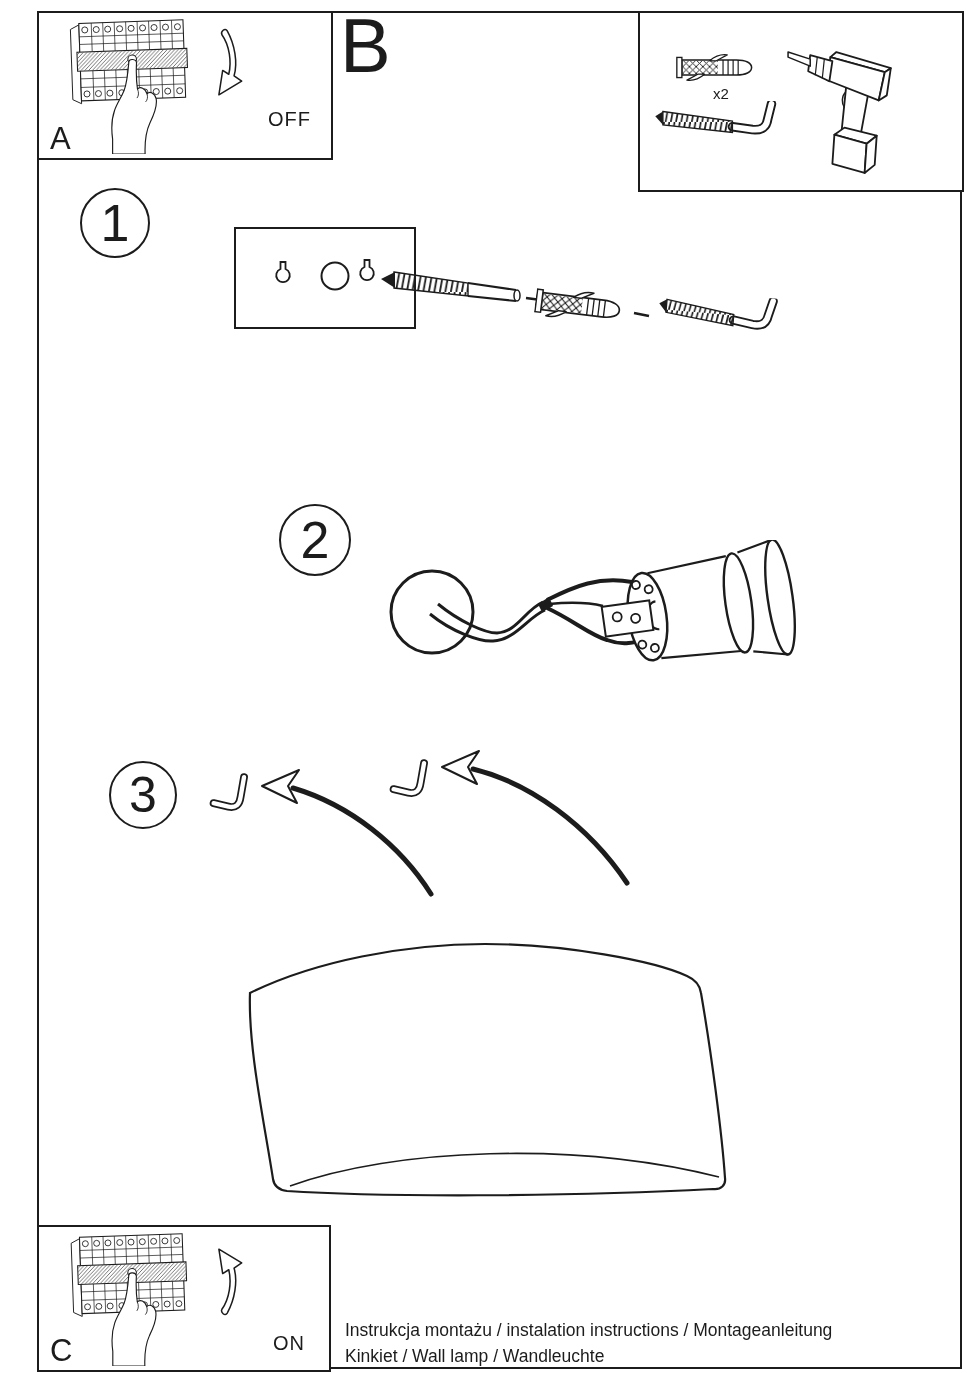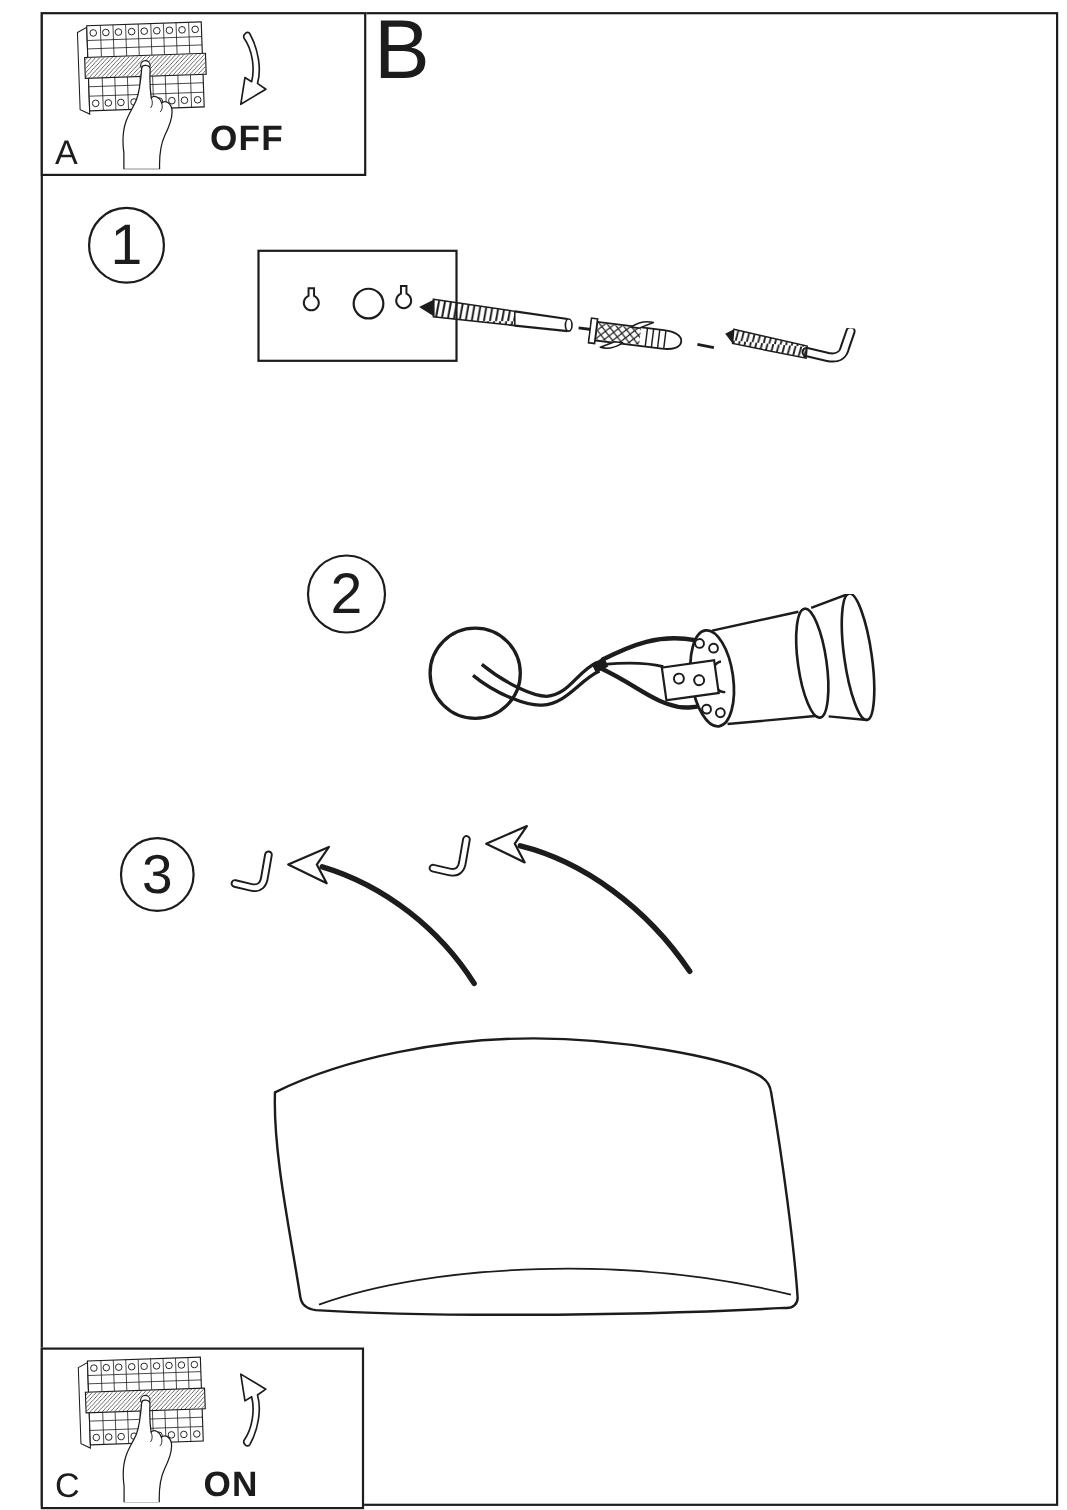--- a/index.html
+++ b/index.html
@@ -10,21 +10,21 @@
   .abs{position:absolute;}
   .frame{
     position:absolute;left:37px;top:11px;width:921px;height:1354px;
     border:2px solid #1c1c1c;
   }
   .bx{position:absolute;background:#fff;border:2px solid #1c1c1c;}
   #boxA{left:37px;top:11px;width:292px;height:145px;}
   #toolbox{left:638px;top:11px;width:322px;height:177px;}
   #boxC{left:37px;top:1225px;width:290px;height:143px;}
   .corner-label{position:absolute;left:11px;bottom:4px;font-size:31px;line-height:1;}
-  .state-label{position:absolute;font-size:32px;letter-spacing:1px;line-height:1;text-align:left;width:120px;font-weight:bold;}
+  .state-label{position:absolute;font-size:20px;letter-spacing:1px;line-height:1;text-align:right;width:120px;}
   #boxA .state-label{left:152px;top:96px;}
   #boxC .state-label{left:146px;top:106px;}
   .big-b{position:absolute;left:340px;top:8px;font-size:76px;line-height:1;}
   .qty-label{position:absolute;left:52px;top:72px;width:58px;text-align:center;font-size:15px;}
   .step-circle{
     position:absolute;border:2.5px solid #1c1c1c;border-radius:50%;
     display:flex;align-items:center;justify-content:center;background:#fff;
   }
   #s1{left:80px;top:188px;width:66px;height:66px;font-size:52px;}
   #s2{left:279px;top:504px;width:68px;height:68px;font-size:52px;}
@@ -136,20 +136,32 @@
       </svg>
     <svg class="abs" style="left:170px;top:11px;width:38px;height:80px" viewBox="0 0 50 95">
         <use href="#arrow-down"></use>
       </svg>
     <div class="state-label">OFF</div>
     <div class="corner-label">A</div>
   </div>
 
   <div class="big-b">B</div>
 
+  <div class="bx" id="toolbox">
+    <svg class="abs" style="left:36px;top:40px;width:84px;height:29px" viewBox="0 0 100 34">
+        <use href="#anchor"></use>
+      </svg>
+    <div class="qty-label">x2</div>
+    <svg class="abs" style="left:14px;top:88px;width:134px;height:40px" viewBox="0 0 140 42">
+        <use href="#hookscrew"></use>
+      </svg>
+    <svg class="abs" style="left:146px;top:30px;width:126px;height:136px" viewBox="0 0 125 135">
+        <use href="#drill"></use>
+      </svg>
+  </div>
 
   <div class="step-circle" id="s1">
     <span>1</span>
   </div>
   <svg class="abs" style="left:230px;top:226px;width:565px;height:125px" viewBox="0 0 565 125">
     <rect x="5" y="2" width="180" height="100" fill="#fff" stroke="#1c1c1c" stroke-width="2"></rect>
     <path d="M50.5,36 h5 v7 a6.8,6.8 0 1 1 -5,0 Z" fill="#fff" stroke="#1c1c1c" stroke-width="1.8"></path>
     <circle cx="105" cy="50" r="13.5" fill="#fff" stroke="#1c1c1c" stroke-width="2"></circle>
     <path d="M134.5,34 h5 v7 a6.8,6.8 0 1 1 -5,0 Z" fill="#fff" stroke="#1c1c1c" stroke-width="1.8"></path>
     <g>
@@ -218,14 +230,18 @@
     <svg class="abs" style="left:24px;top:0;width:126px;height:139px" viewBox="0 0 260 287">
         <use href="#breaker-hand"></use>
       </svg>
     <svg class="abs" style="left:170px;top:13px;width:38px;height:80px" viewBox="0 0 50 95">
         <use href="#arrow-up"></use>
       </svg>
     <div class="state-label">ON</div>
     <div class="corner-label">C</div>
   </div>
 
+  <div class="footer">
+    <div>Instrukcja montażu / instalation instructions / Montageanleitung</div>
+    <div>Kinkiet / Wall lamp / Wandleuchte</div>
+  </div>
 
 </div>
 
 </body></html>

